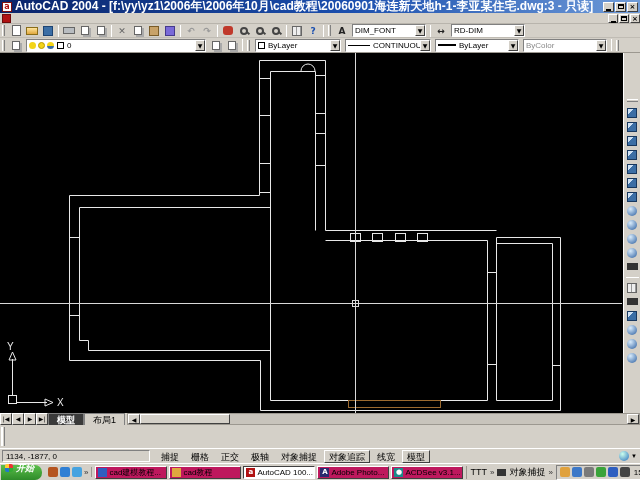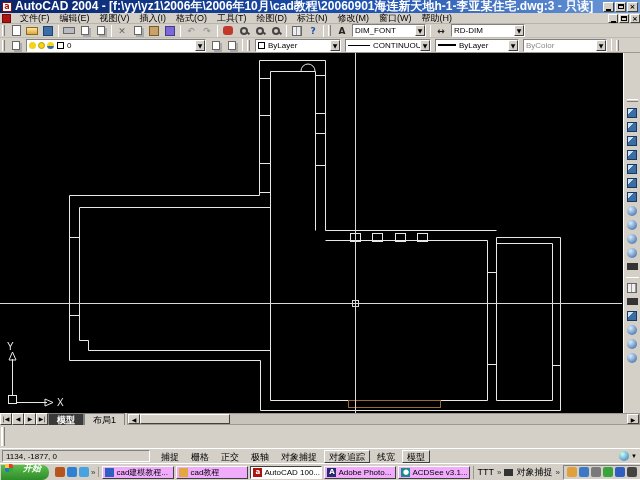--- a/index.html
+++ b/index.html
@@ -87,25 +87,25 @@
   .sbtn{height:13px;line-height:12px;padding:0 4px;margin-right:2px;border:1px solid #d4d0c8;text-align:center;}
   .sbtn.raised{border-color:#fff #404040 #404040 #fff;background:#d4d0c8;}
   .stray{margin-left:auto;display:flex;align-items:center;gap:2px;padding-right:3px;}
   .comm-ico{width:10px;height:10px;border-radius:50%;background:radial-gradient(circle at 35% 30%,#cfe,#2a6fbb);}
   .sarrow{font-size:6px;}
   
   .taskbar{position:absolute;left:0;top:463px;width:640px;height:17px;background:#d4d0c8;border-top:1px solid #fff;
     display:flex;align-items:center;font-size:9px;}
   .startbtn{height:15px;margin:0 3px 0 1px;padding:0 8px 8px 4px;border-radius:0 7px 7px 0;
     background:linear-gradient(#5bbf4a,#2e8b2a);color:#fff;font-weight:bold;font-style:italic;
-    display:flex;align-items:center;gap:10px;white-space:nowrap;}
+    display:flex;align-items:center;gap:3px;white-space:nowrap;}
   .flag{width:8px;height:8px;background:conic-gradient(#e33 0 25%,#3a3 0 50%,#27c 0 75%,#fc3 0);border-radius:2px;}
   .ql{display:flex;align-items:center;gap:2px;padding:0 3px;border-right:1px solid #9c9890;}
   .tasks{display:flex;align-items:center;gap:2px;padding:0 3px;}
-  .taskbtn{width:72px;height:13px;background:#f0abfc;border:1px solid;border-color:#fff #404040 #404040 #fff;
+  .taskbtn{width:72px;height:13px;background:#be185d;border:1px solid;border-color:#fff #404040 #404040 #fff;
     display:flex;align-items:center;gap:2px;padding:0 2px;white-space:nowrap;overflow:hidden;font-size:8px;}
   .taskbtn.active{background:#fff;border-color:#404040 #fff #fff #404040;}
   .tb-ico{width:9px;height:9px;flex:none;font:bold 7px/9px "DejaVu Sans",sans-serif;color:#fff;text-align:center;}
   .langbar{display:flex;align-items:center;gap:3px;padding:0 3px;border-left:1px solid #9c9890;white-space:nowrap;}
   .chev{font-size:8px;color:#333;}
   .tray{display:flex;align-items:center;gap:2px;margin-left:auto;padding:1px 3px;height:15px;
     border:1px solid;border-color:#808080 #fff #fff #808080;}
   .tray .ti{width:10px;height:10px;border-radius:2px;}
   .clock{font-size:8px;padding:0 2px;white-space:nowrap;}
 </style>
@@ -123,33 +123,20 @@
         </span>
       <span class="wbtn">
           <span class="maxgl"></span>
         </span>
       <span class="wbtn">×</span>
     </span>
   </div>
 
   <div class="menubar">
     <span class="doc-ico"></span>
-    <span id="menu-items" style="display:flex;">
-        <span class="menu-item">文件(F)</span>
-        <span class="menu-item">编辑(E)</span>
-        <span class="menu-item">视图(V)</span>
-        <span class="menu-item">插入(I)</span>
-        <span class="menu-item">格式(O)</span>
-        <span class="menu-item">工具(T)</span>
-        <span class="menu-item">绘图(D)</span>
-        <span class="menu-item">标注(N)</span>
-        <span class="menu-item">修改(M)</span>
-        <span class="menu-item">窗口(W)</span>
-        <span class="menu-item">帮助(H)</span>
-      </span>
     <span class="winbtns">
       <span class="wbtn">
           <span class="mingl"></span>
         </span>
       <span class="wbtn">
           <span class="maxgl"></span>
         </span>
       <span class="wbtn">×</span>
     </span>
   </div>

